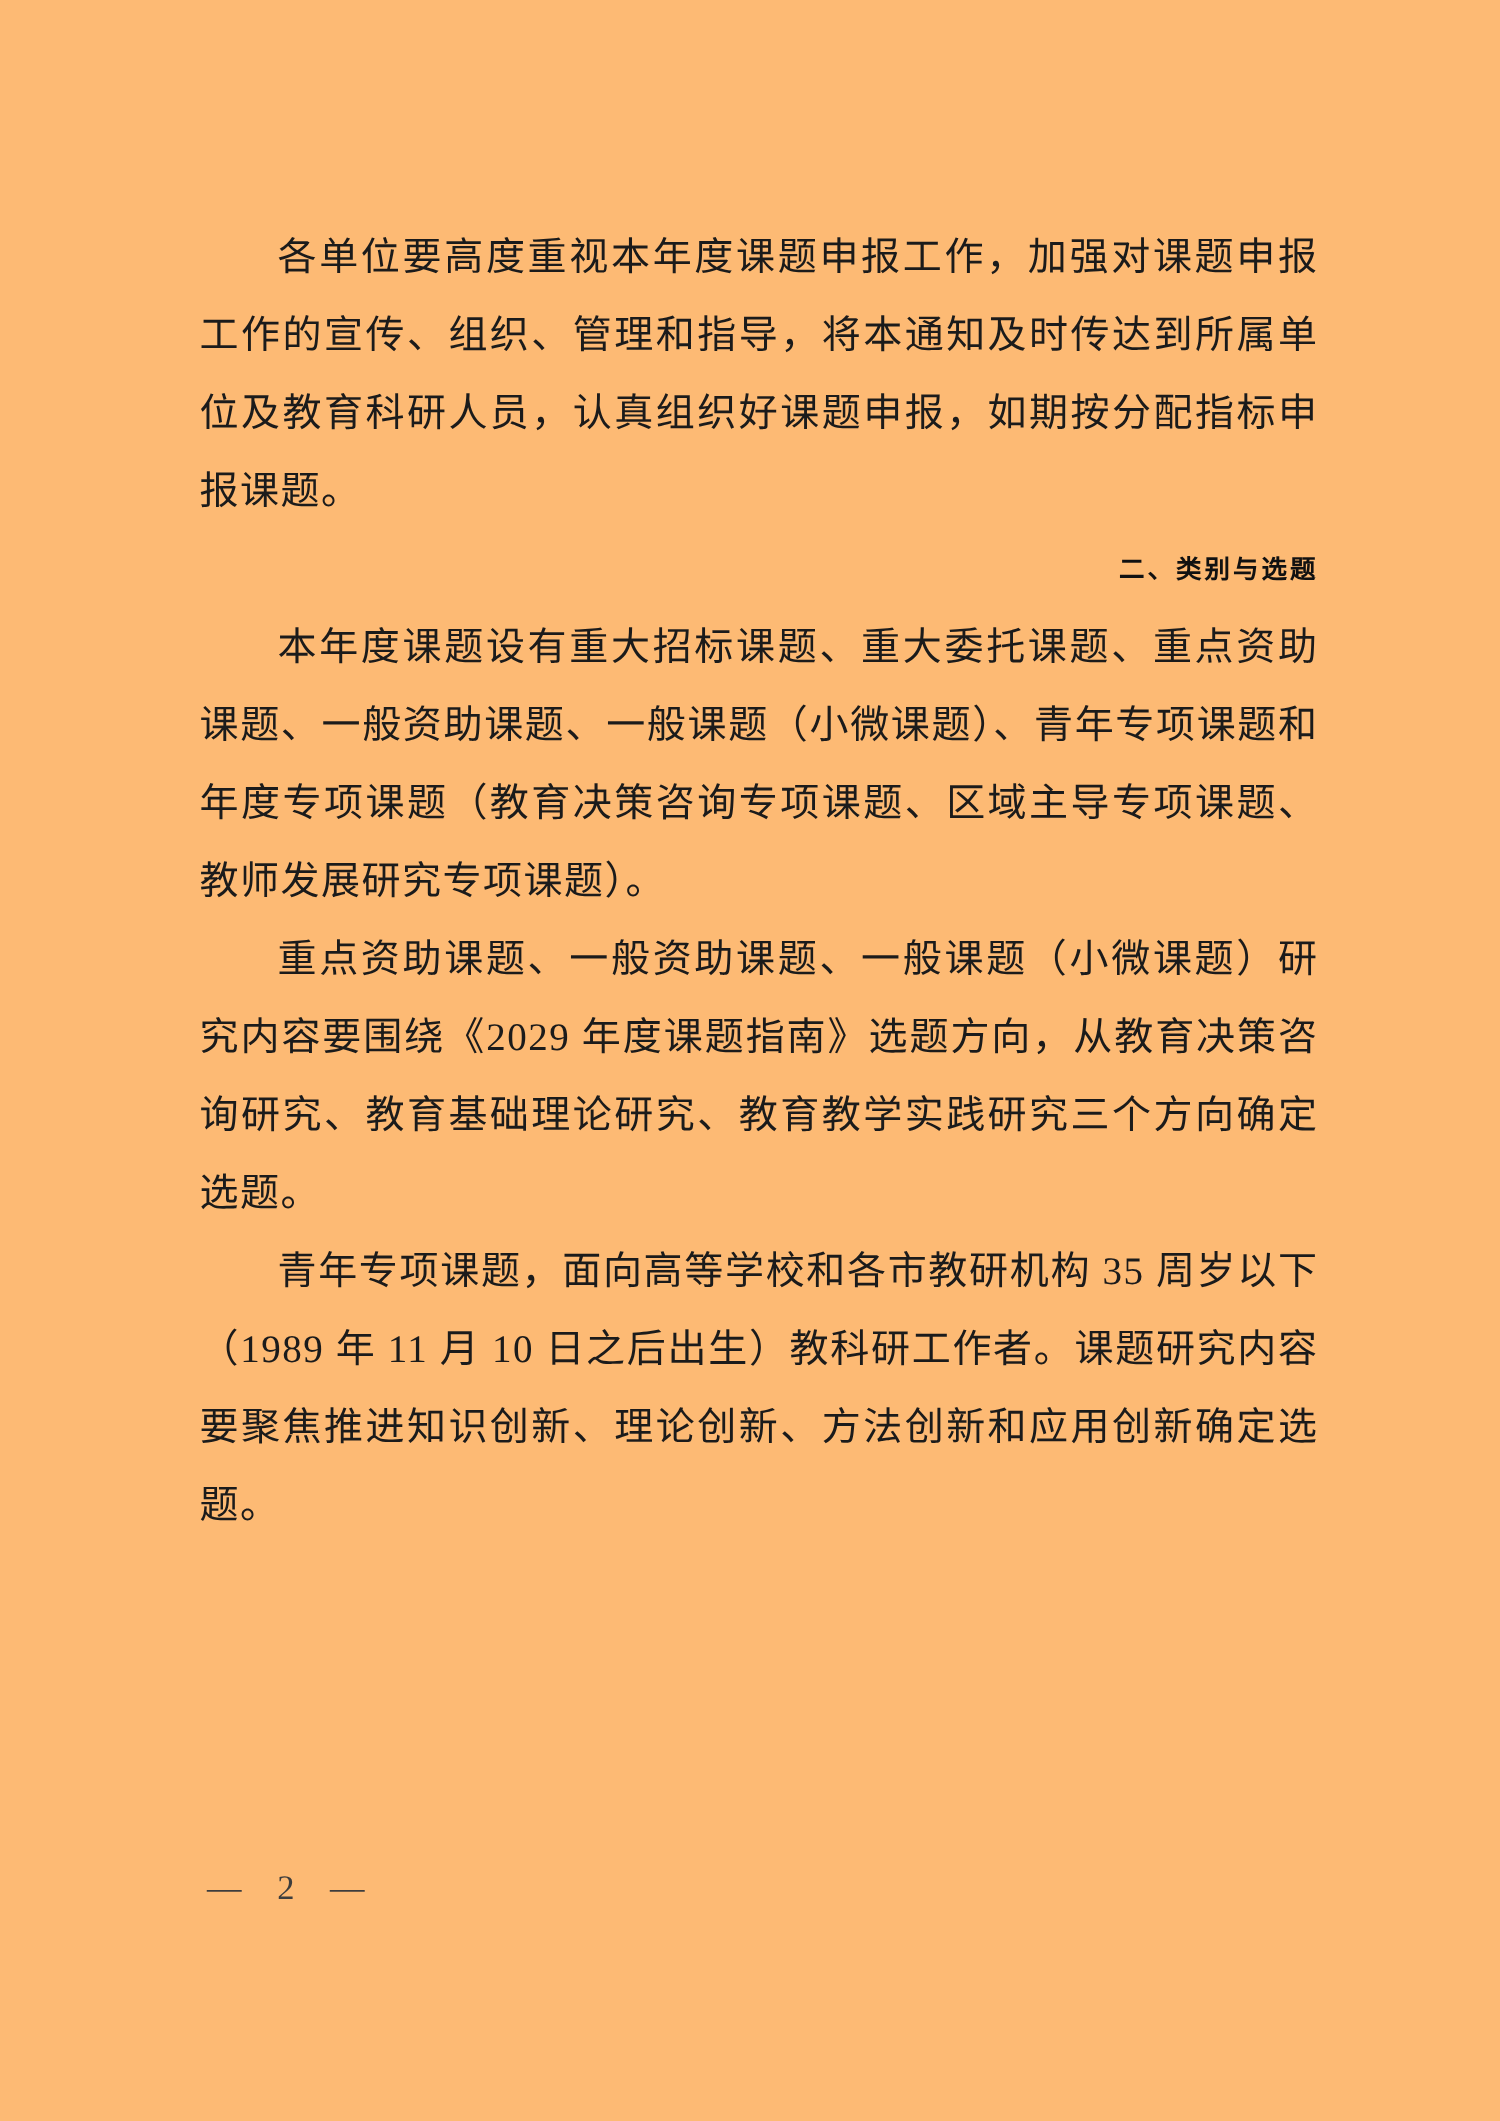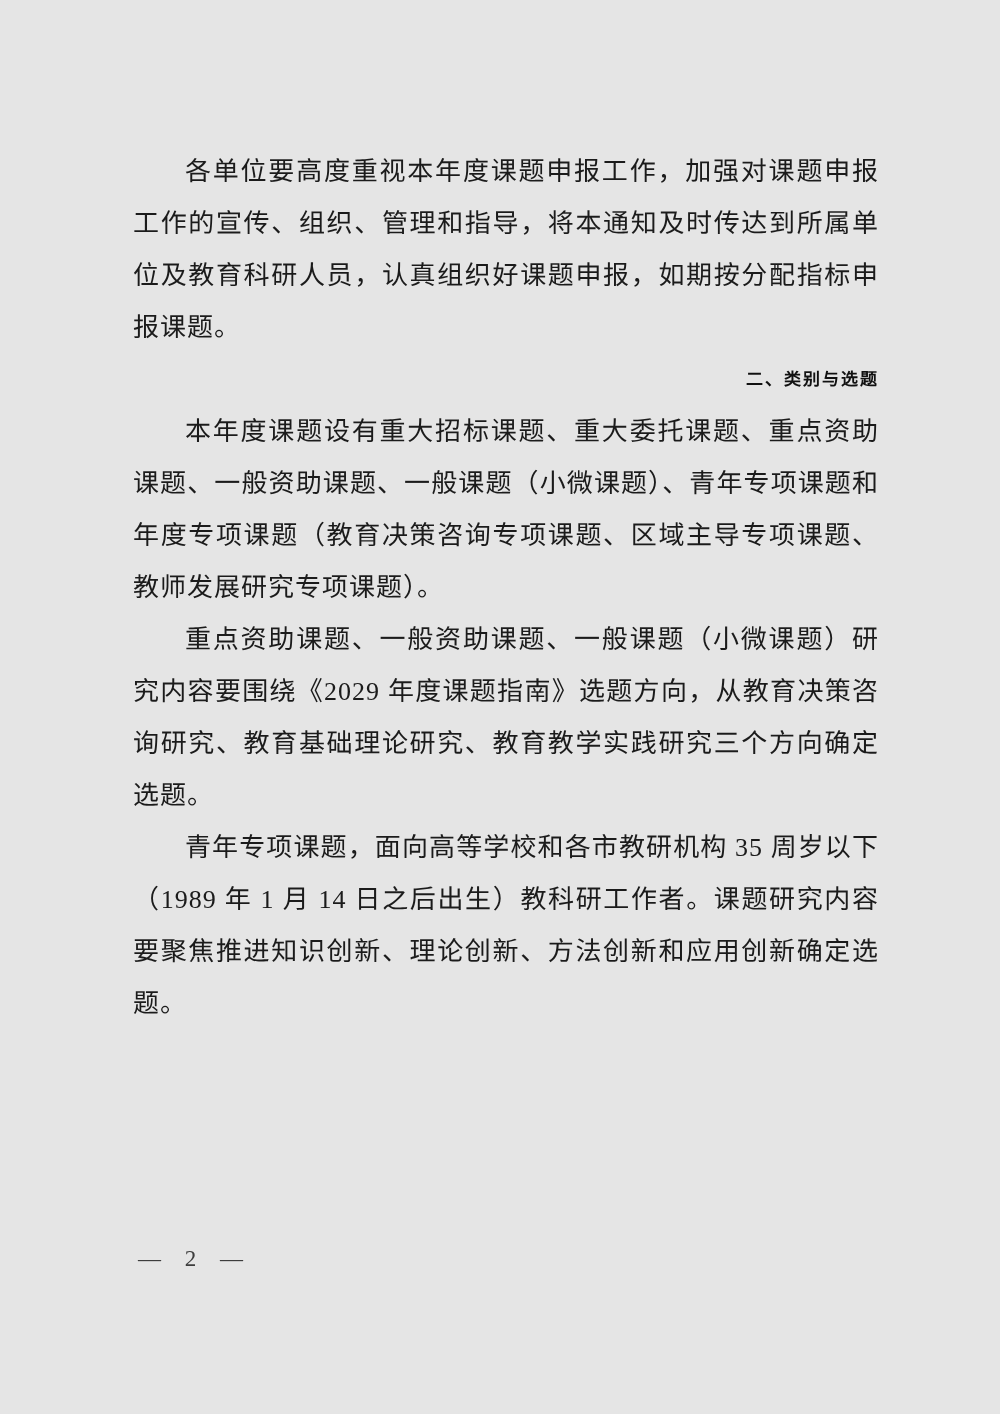--- a/index.html
+++ b/index.html
@@ -5,21 +5,21 @@
   html, body {
     margin: 0;
     padding: 0;
     background: #ffffff;
   }
   .page {
     position: relative;
     width: 1000px;
     height: 1414px;
     margin: 0 auto;
-    background: #e5e5e5;
+    background: #fdba74;
     overflow: hidden;
     font-family: "Liberation Serif", "DejaVu Serif", serif;
   }
   .content {
     position: absolute;
     left: 133px;
     top: 146px;
     width: 746px;
     color: #1b1b1b;
     font-size: 26px;
@@ -64,19 +64,19 @@
   <div class="content">
     <p>各单位要高度重视本年度课题申报工作，加强对课题申报工作的宣传、组织、管理和指导，将本通知及时传达到所属单位及教育科研人员，认真组织好课题申报，如期按分配指标申报课题。</p>
 
     <h2 class="section-heading">二、类别与选题</h2>
 
     <p>本年度课题设有重大招标课题、重大委托课题、重点资助课题、一般资助课题、一般课题（小微课题）、青年专项课题和年度专项课题（教育决策咨询专项课题、区域主导专项课题、教师发展研究专项课题）。</p>
 
 
     <p>重点资助课题、一般资助课题、一般课题（小微课题）研究内容要围绕《2029 年度课题指南》选题方向，从教育决策咨询研究、教育基础理论研究、教育教学实践研究三个方向确定选题。</p>
 
-    <p>青年专项课题，面向高等学校和各市教研机构 35 周岁以下（1989 年 1 月 14 日之后出生）教科研工作者。课题研究内容要聚焦推进知识创新、理论创新、方法创新和应用创新确定选题。</p>
+    <p>青年专项课题，面向高等学校和各市教研机构 35 周岁以下（1989 年 11 月 10 日之后出生）教科研工作者。课题研究内容要聚焦推进知识创新、理论创新、方法创新和应用创新确定选题。</p>
 
   </div>
 
   <div class="page-footer">— 2 —</div>
 
 </div>
 
 </body></html>

